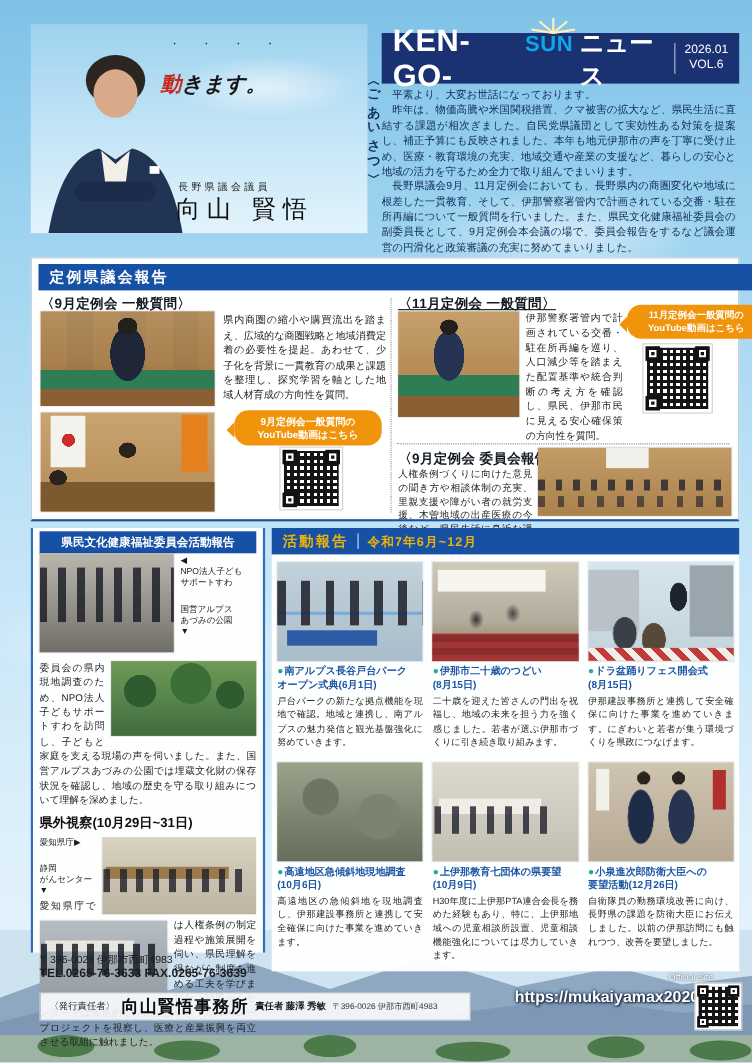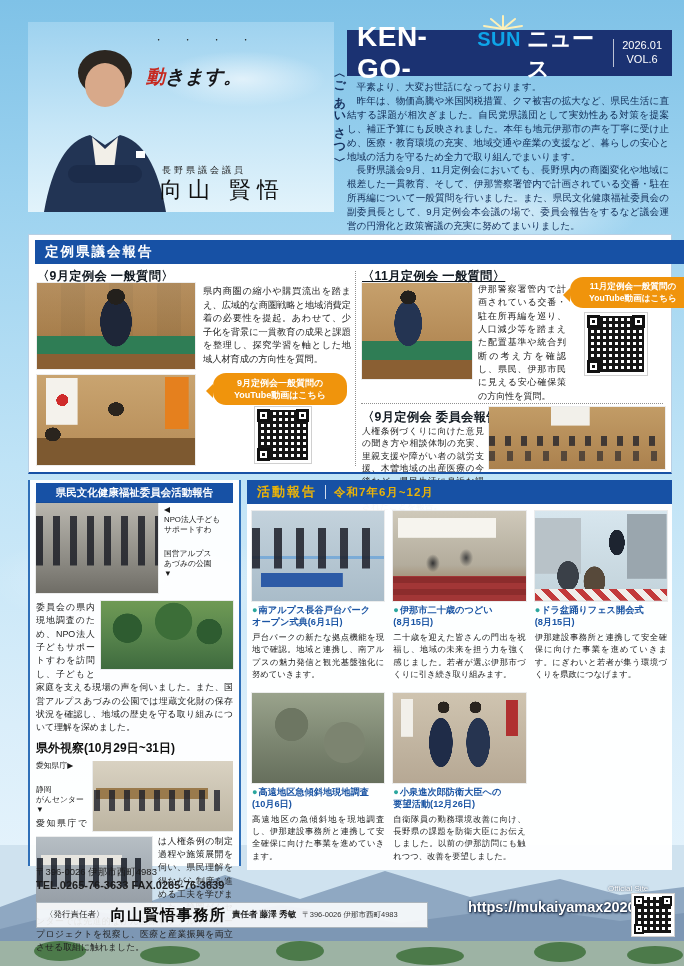--- a/index.html
+++ b/index.html
@@ -330,20 +330,26 @@
 (8月15日)</span></h4>
       <p>伊那建設事務所と連携して安全確保に向けた事業を進めていきます。にぎわいと若者が集う環境づくりを県政につなげます。</p>
     </div>
     <div class="item">
       <span class="ph ph-act4"></span>
       <h4><span class="blt">●</span><span class="tt">高遠地区急傾斜地現地調査
 (10月6日)</span></h4>
       <p>高遠地区の急傾斜地を現地調査し、伊那建設事務所と連携して安全確保に向けた事業を進めていきます。</p>
     </div>
     <div class="item">
+      <span class="ph ph-act5"></span>
+      <h4><span class="blt">●</span><span class="tt">上伊那教育七団体の県要望
+(10月9日)</span></h4>
+      <p>H30年度に上伊那PTA連合会長を務めた経験もあり、特に、上伊那地域への児童相談所設置、児童相談機能強化については尽力していきます。</p>
+    </div>
+    <div class="item">
       <span class="ph ph-act6"></span>
       <h4><span class="blt">●</span><span class="tt">小泉進次郎防衛大臣への
 要望活動(12月26日)</span></h4>
       <p>自衛隊員の勤務環境改善に向け、長野県の課題を防衛大臣にお伝えしました。以前の伊那訪問にも触れつつ、改善を要望しました。</p>
     </div>
   </div>
 </div>
 
 <div class="addr">
   <div class="a1">〒396-0026 伊那市西町4983</div>

